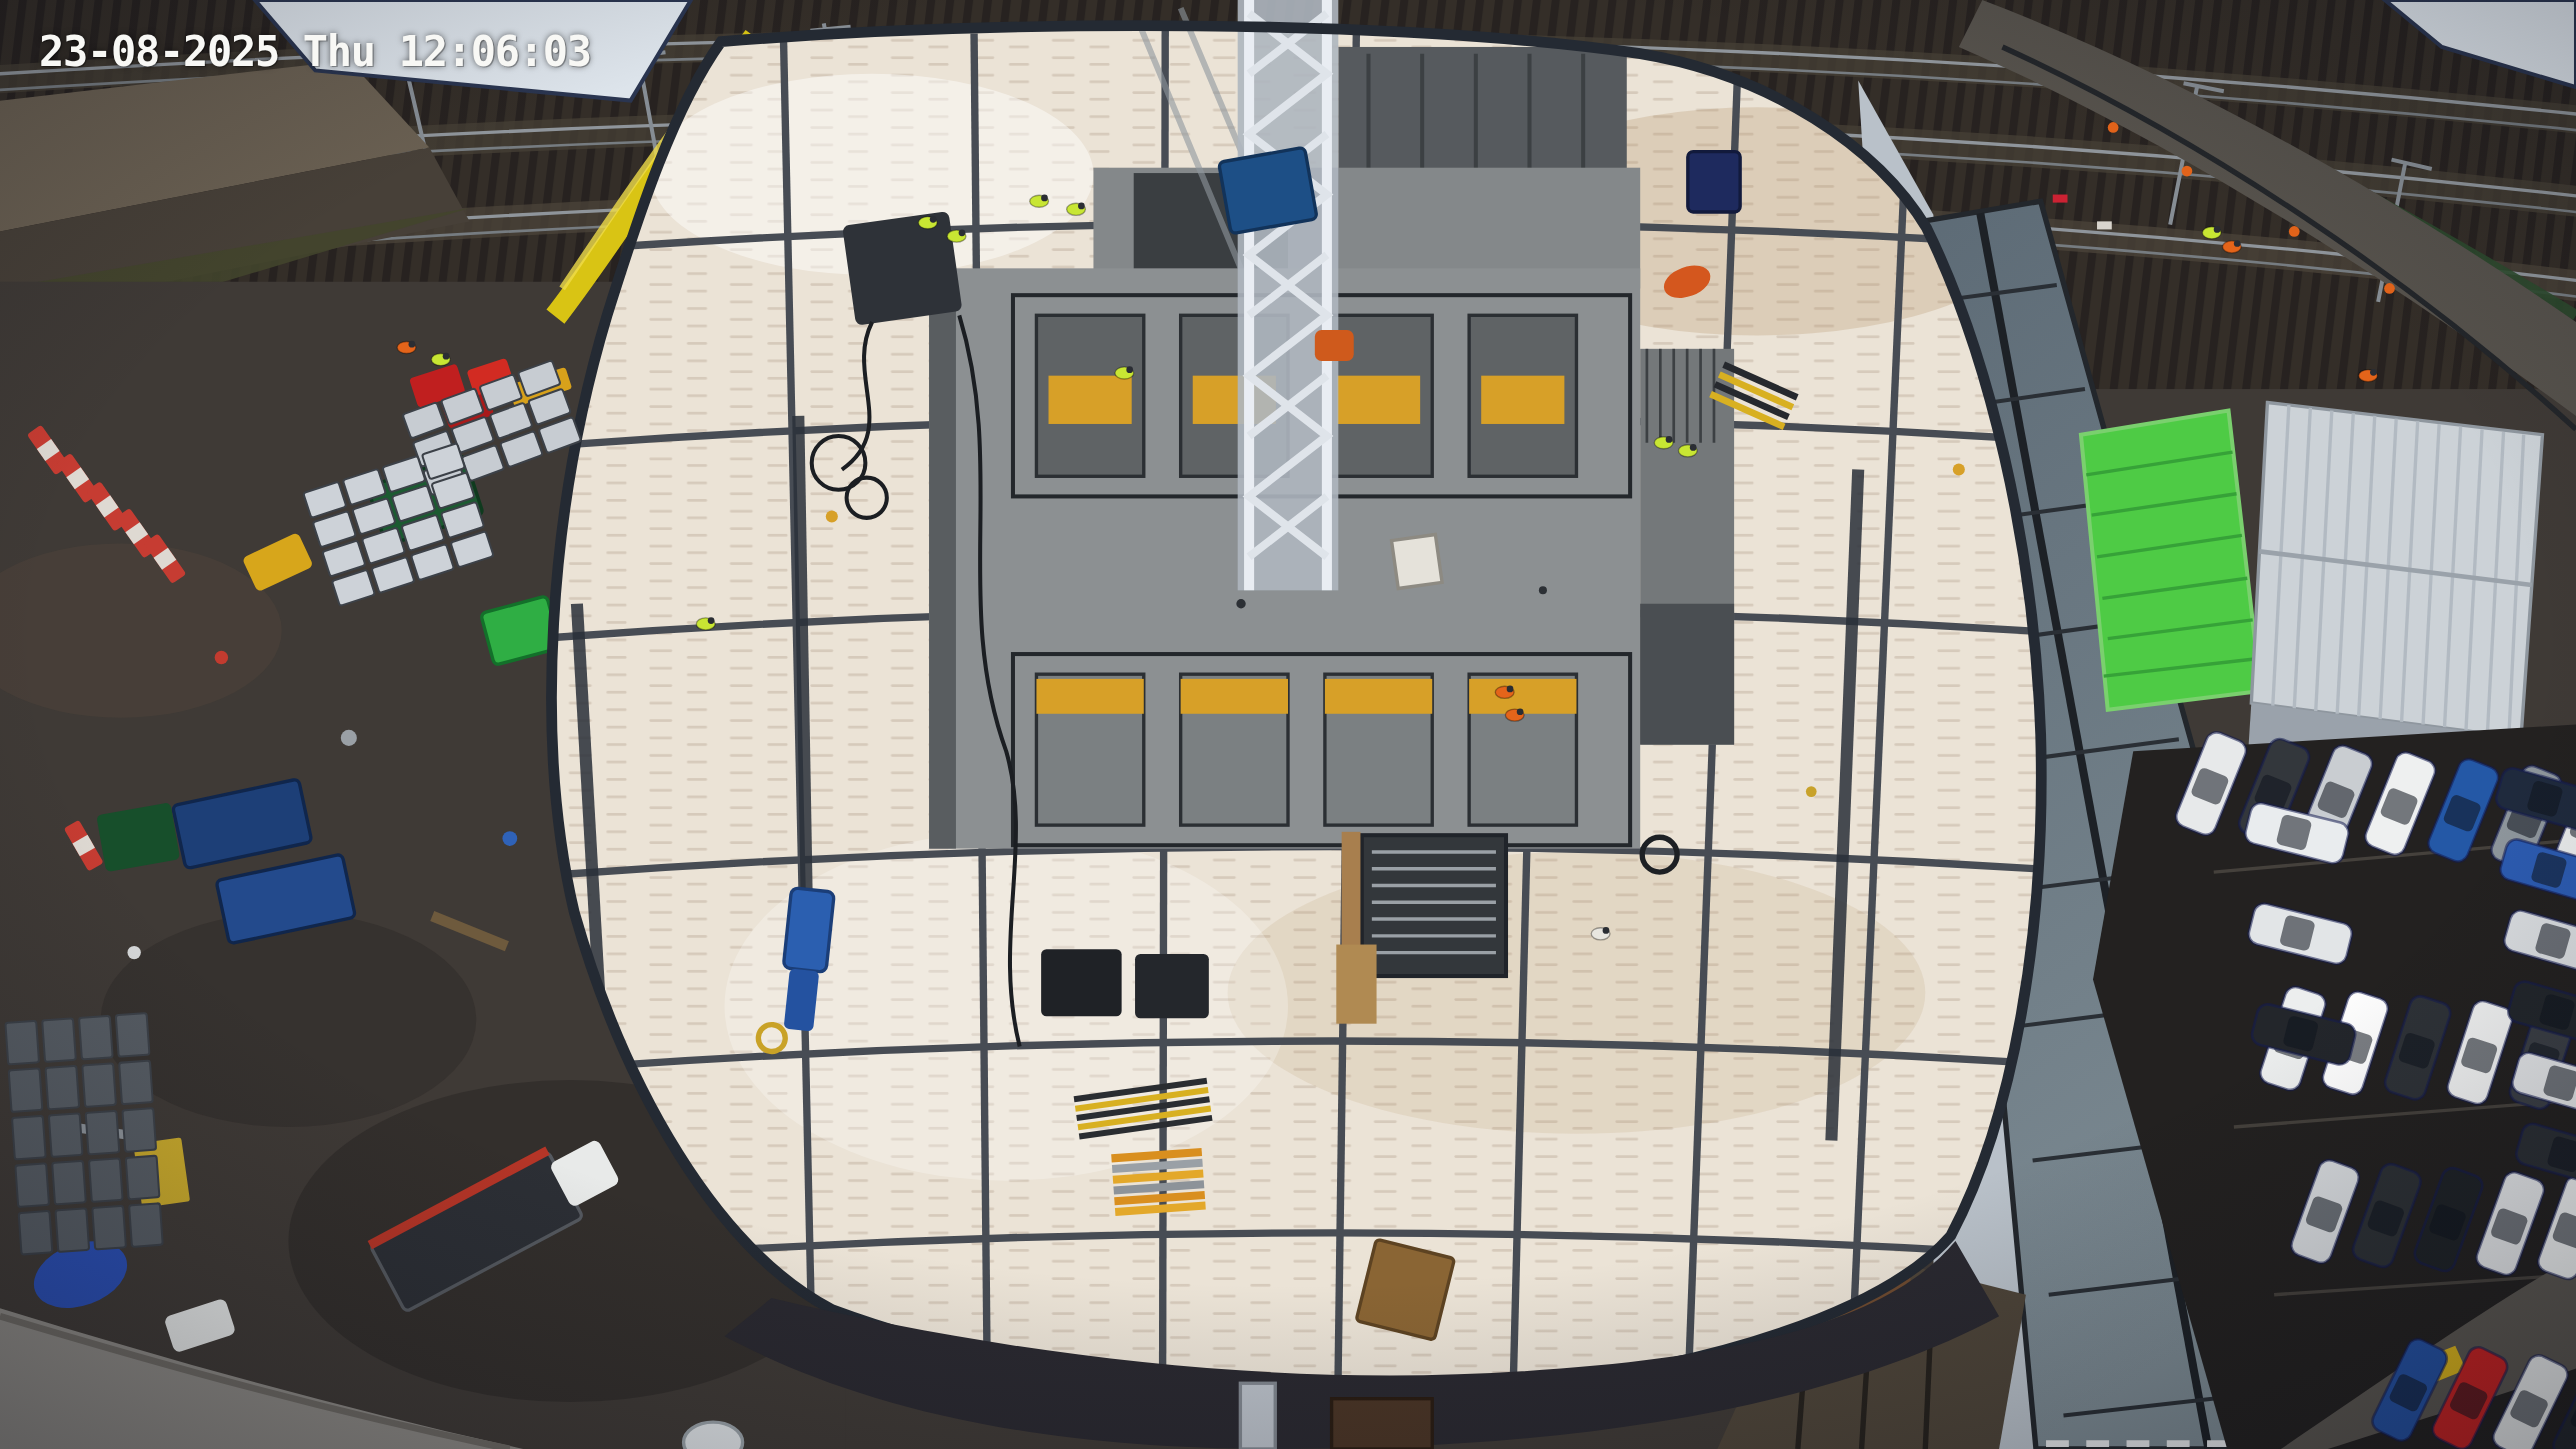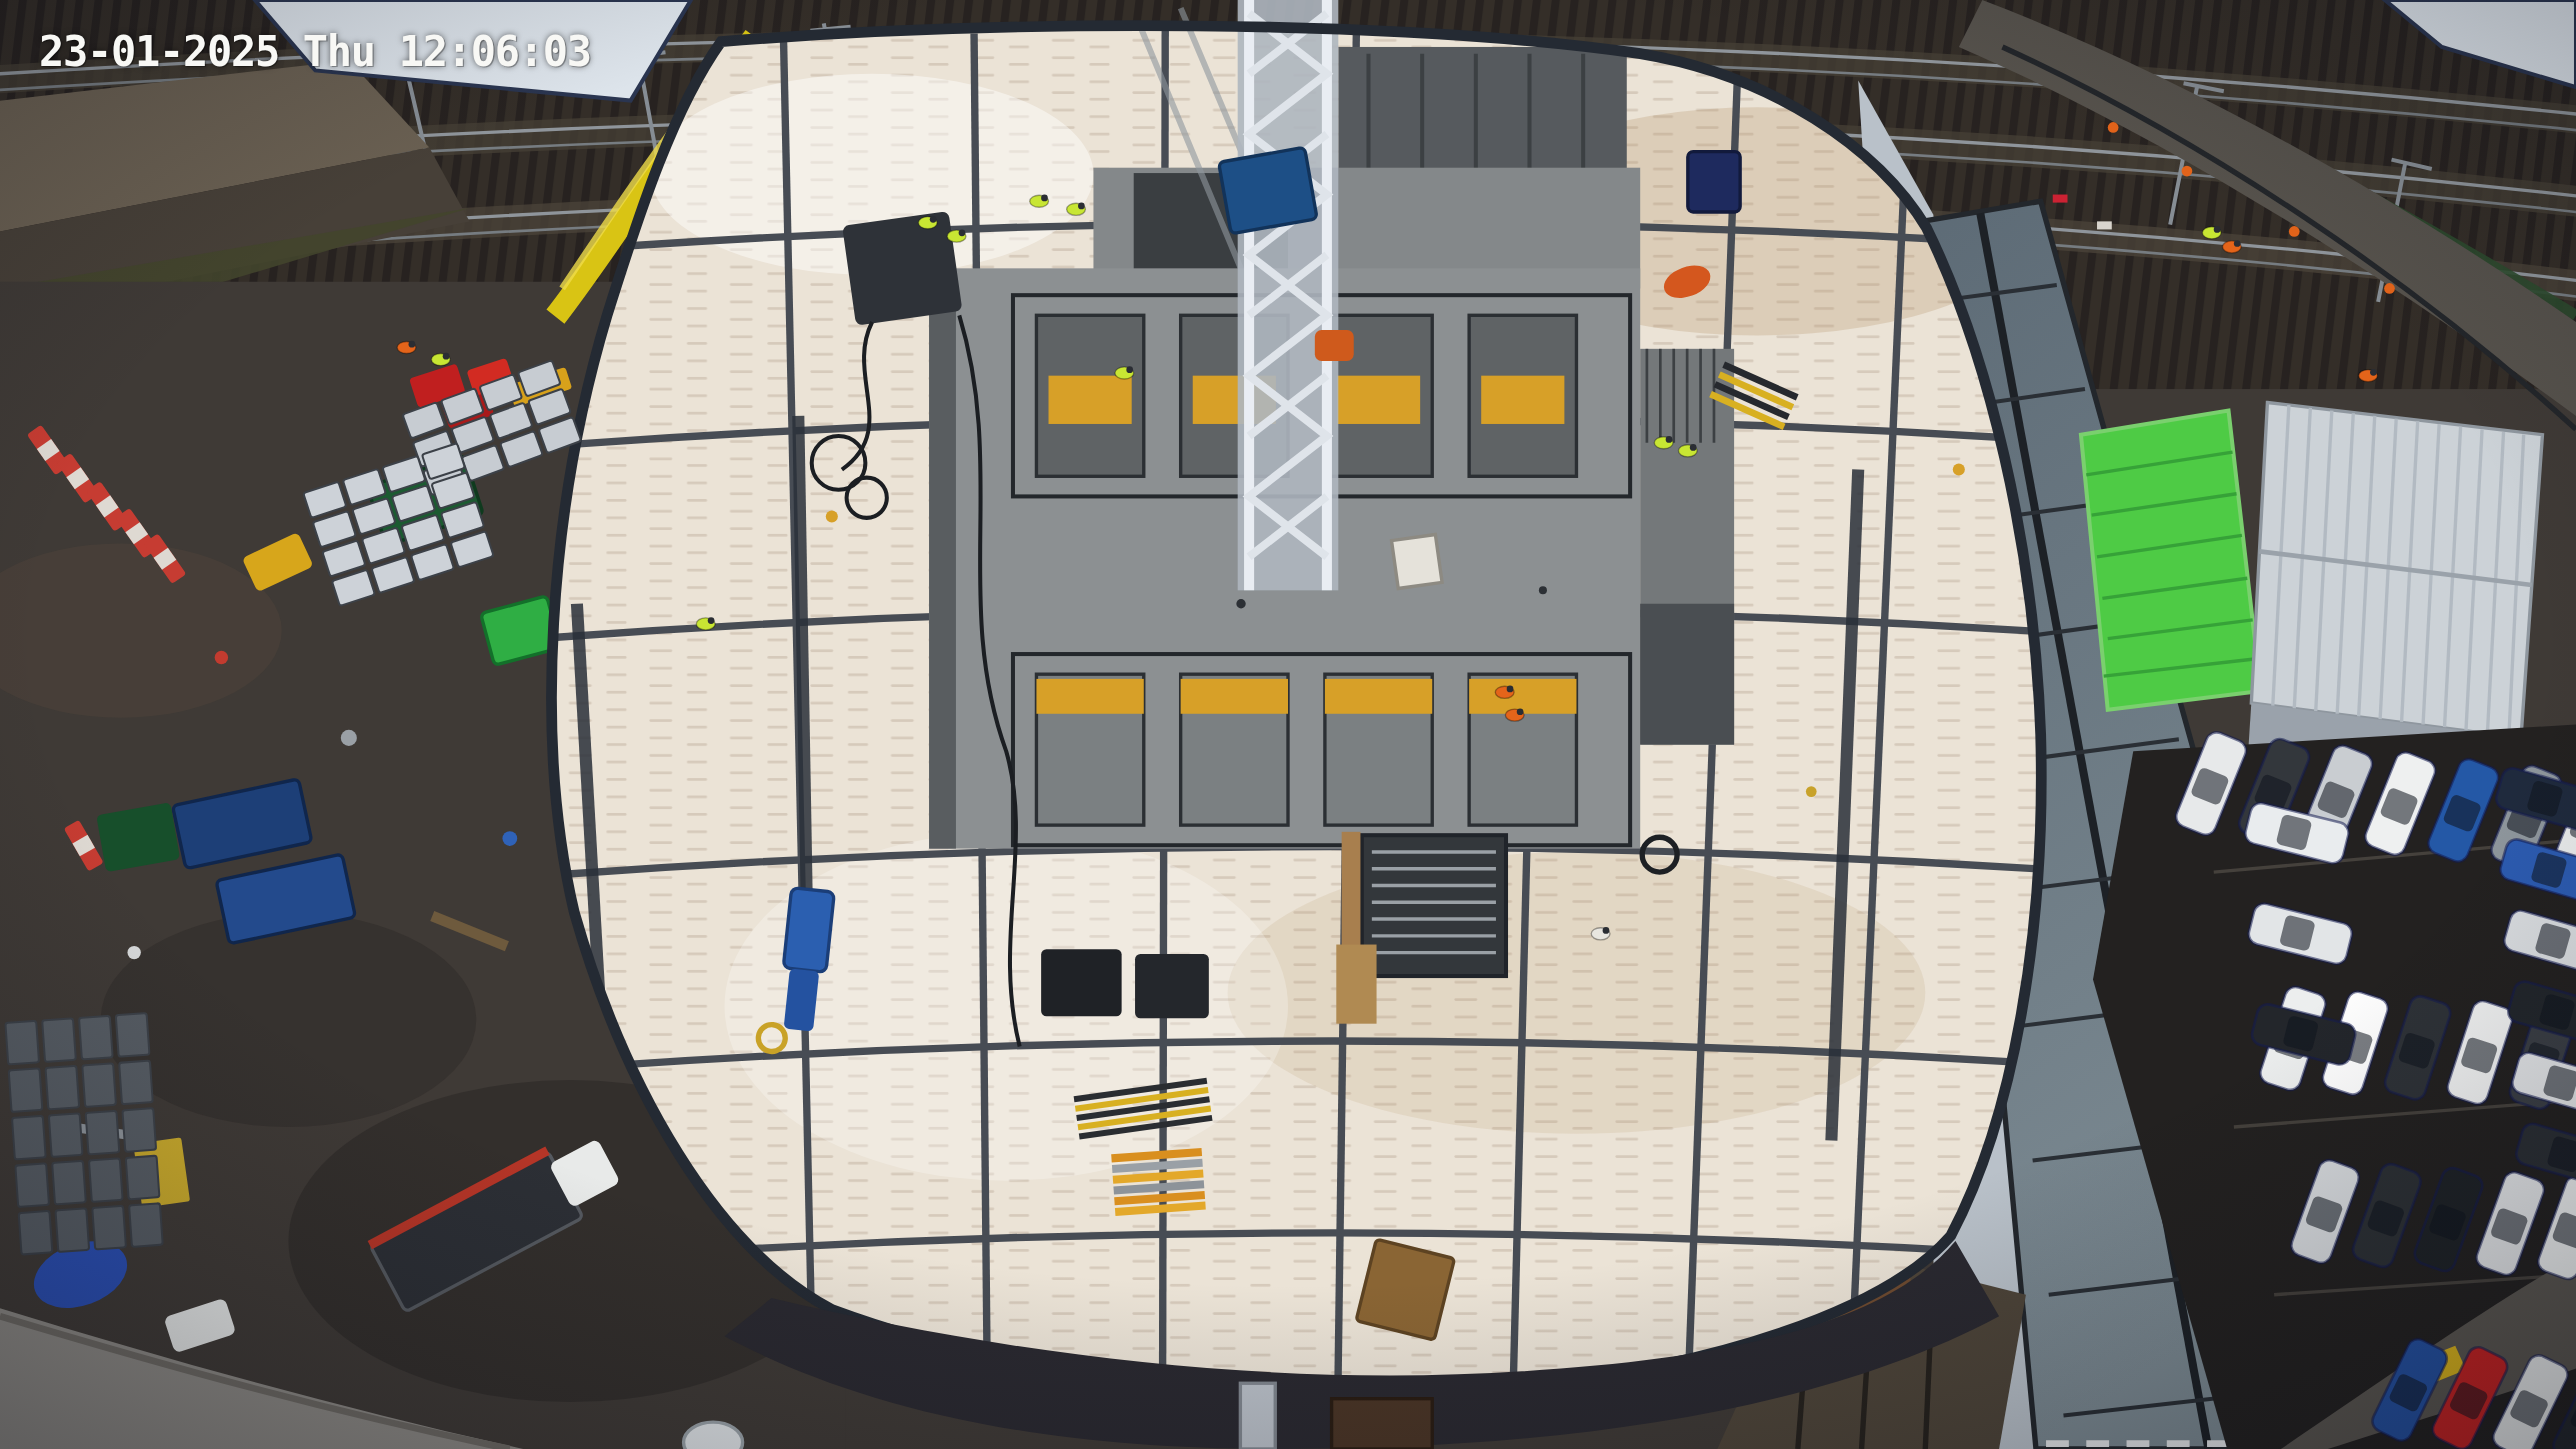--- a/index.html
+++ b/index.html
@@ -671,16 +671,16 @@
           <ellipse rx="14" ry="9" fill="#e4641a" stroke="rgba(0,0,0,0.35)" stroke-width="2"></ellipse>
           <circle cx="8" cy="-5" r="5" fill="#2a2d33"></circle>
         </g>
         <g transform="translate(3530,560)">
           <ellipse rx="14" ry="9" fill="#e4641a" stroke="rgba(0,0,0,0.35)" stroke-width="2"></ellipse>
           <circle cx="8" cy="-5" r="5" fill="#2a2d33"></circle>
         </g>
       </g>
 </svg>
 
-<div class="timestamp">23-01-2025 Thu 12:06:03</div>
+<div class="timestamp">23-08-2025 Thu 12:06:03</div>
 <div class="vignette"></div>
 </div>
 
 
 </body></html>

